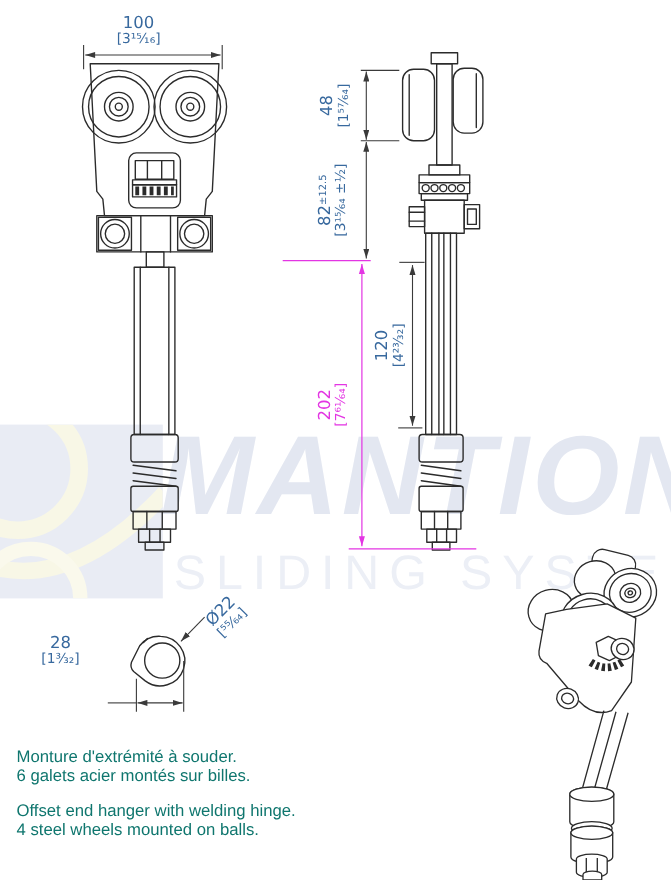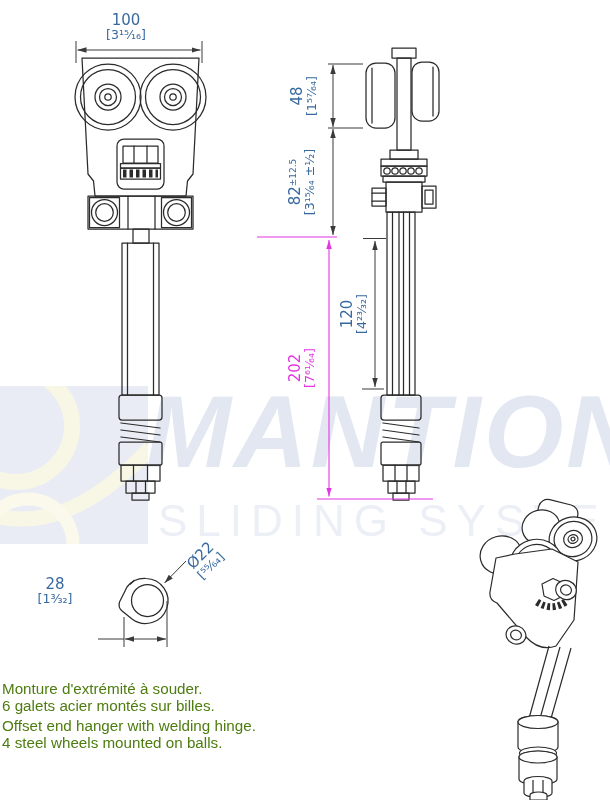--- a/index.html
+++ b/index.html
@@ -24,22 +24,22 @@
   
   .lbl{position:absolute;z-index:2;text-align:center;line-height:1.08;white-space:nowrap;
        color:#38699e;font-family:"DejaVu Sans",sans-serif}
   .lbl .mm{font-size:15px}
   .lbl .in{font-size:12.5px}
   .lbl .tol{font-size:9px;vertical-align:4px}
   .rot90{transform:rotate(-90deg)}
   .rot45{transform:rotate(-45deg)}
   .mag{color:#e335e3}
   
-  .notes{position:absolute;left:2px;top:680px;z-index:2;color:#4d7c0f;font-size:15.2px;line-height:17.4px}
-  .notes .blk + .blk{margin-top:2px}
+  .notes{position:absolute;left:15px;top:680px;z-index:2;color:#0f766e;font-size:15.2px;line-height:17.4px}
+  .notes .blk + .blk{margin-top:14px}
 </style>
 </head>
 <body>
 
 <div class="wm">
   <div class="wm-logo">
     <svg width="148" height="158">
       <circle cx="16" cy="40" r="56" fill="none" stroke="#f8f7e6" stroke-width="16"></circle>
       <path d="M-12,128 Q66,152 150,62" fill="none" stroke="#f8f7e6" stroke-width="15"></path>
       <circle cx="28" cy="158" r="45" fill="none" stroke="#faf9ec" stroke-width="13"></circle>

